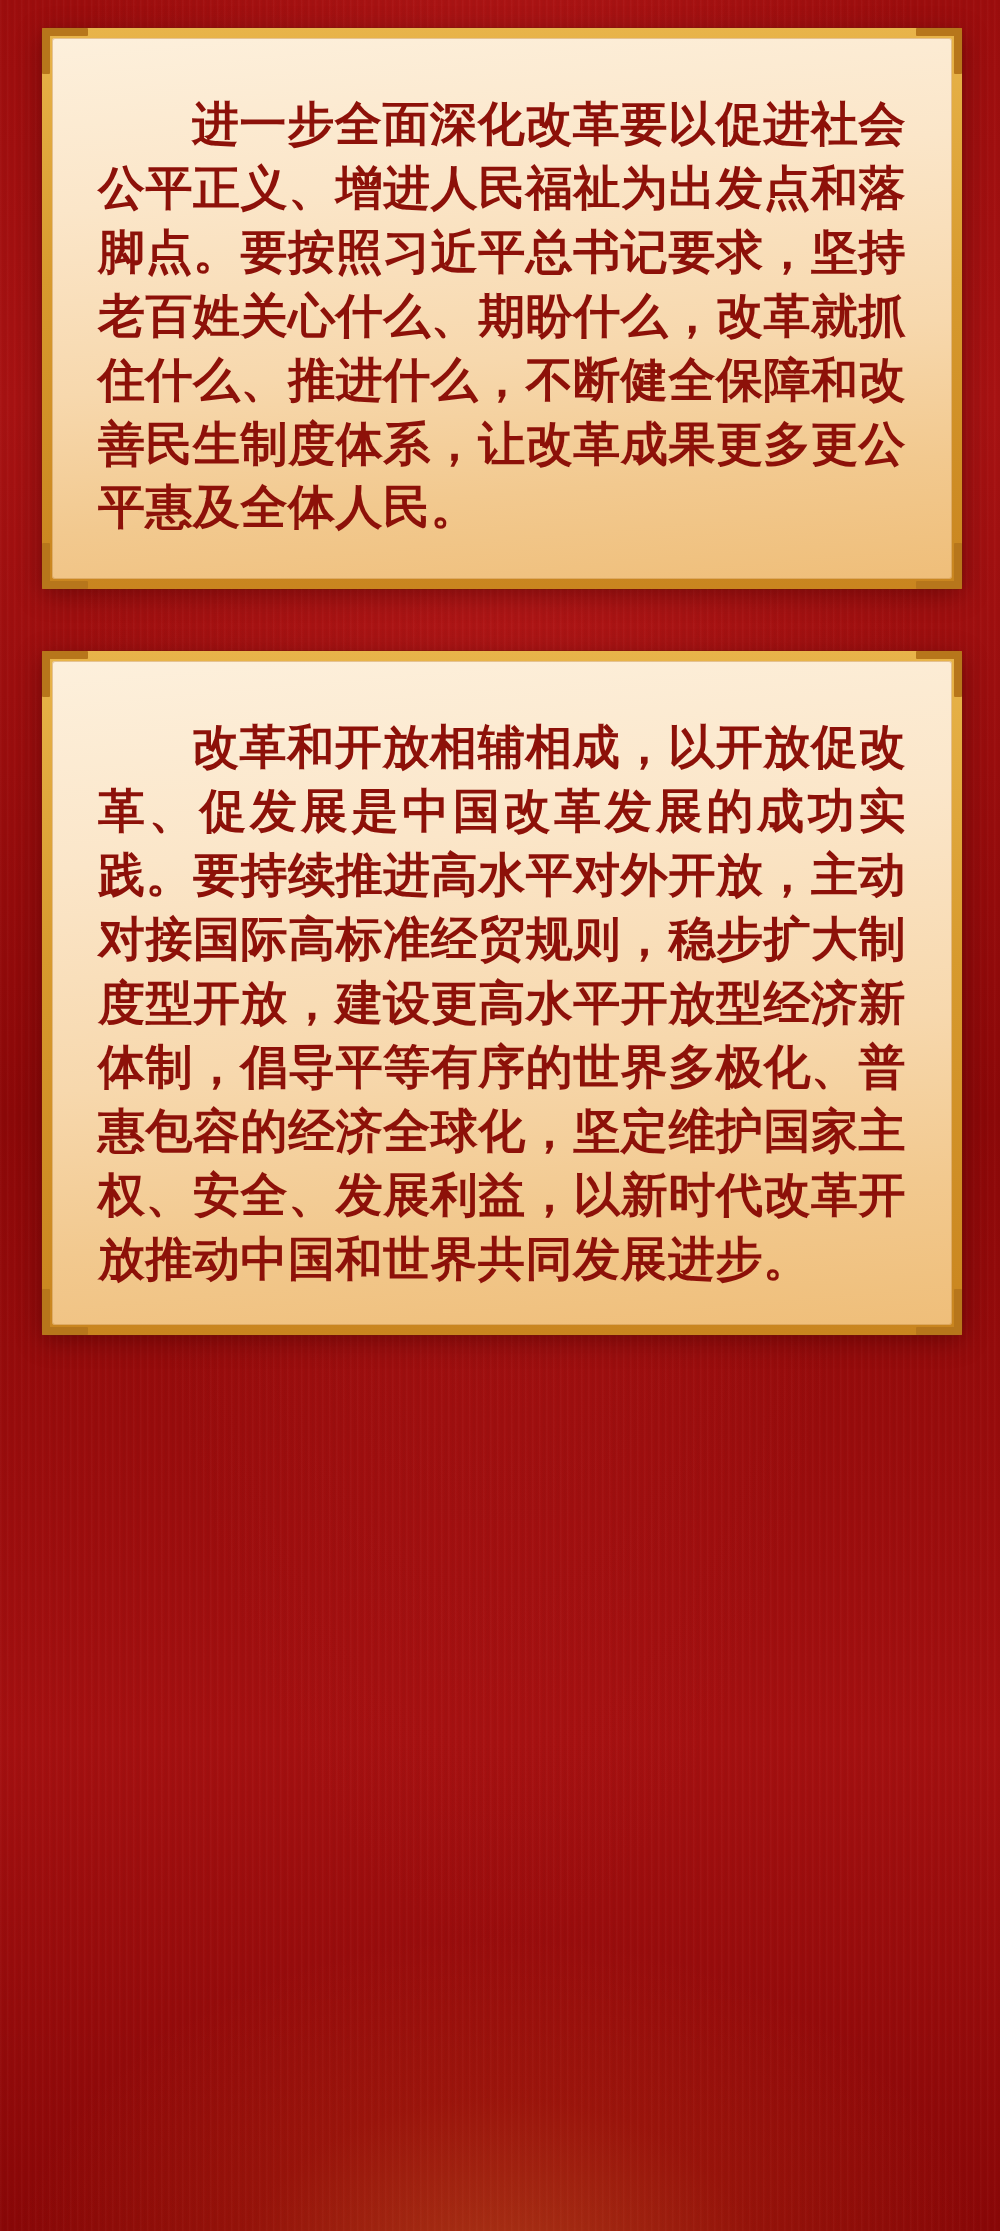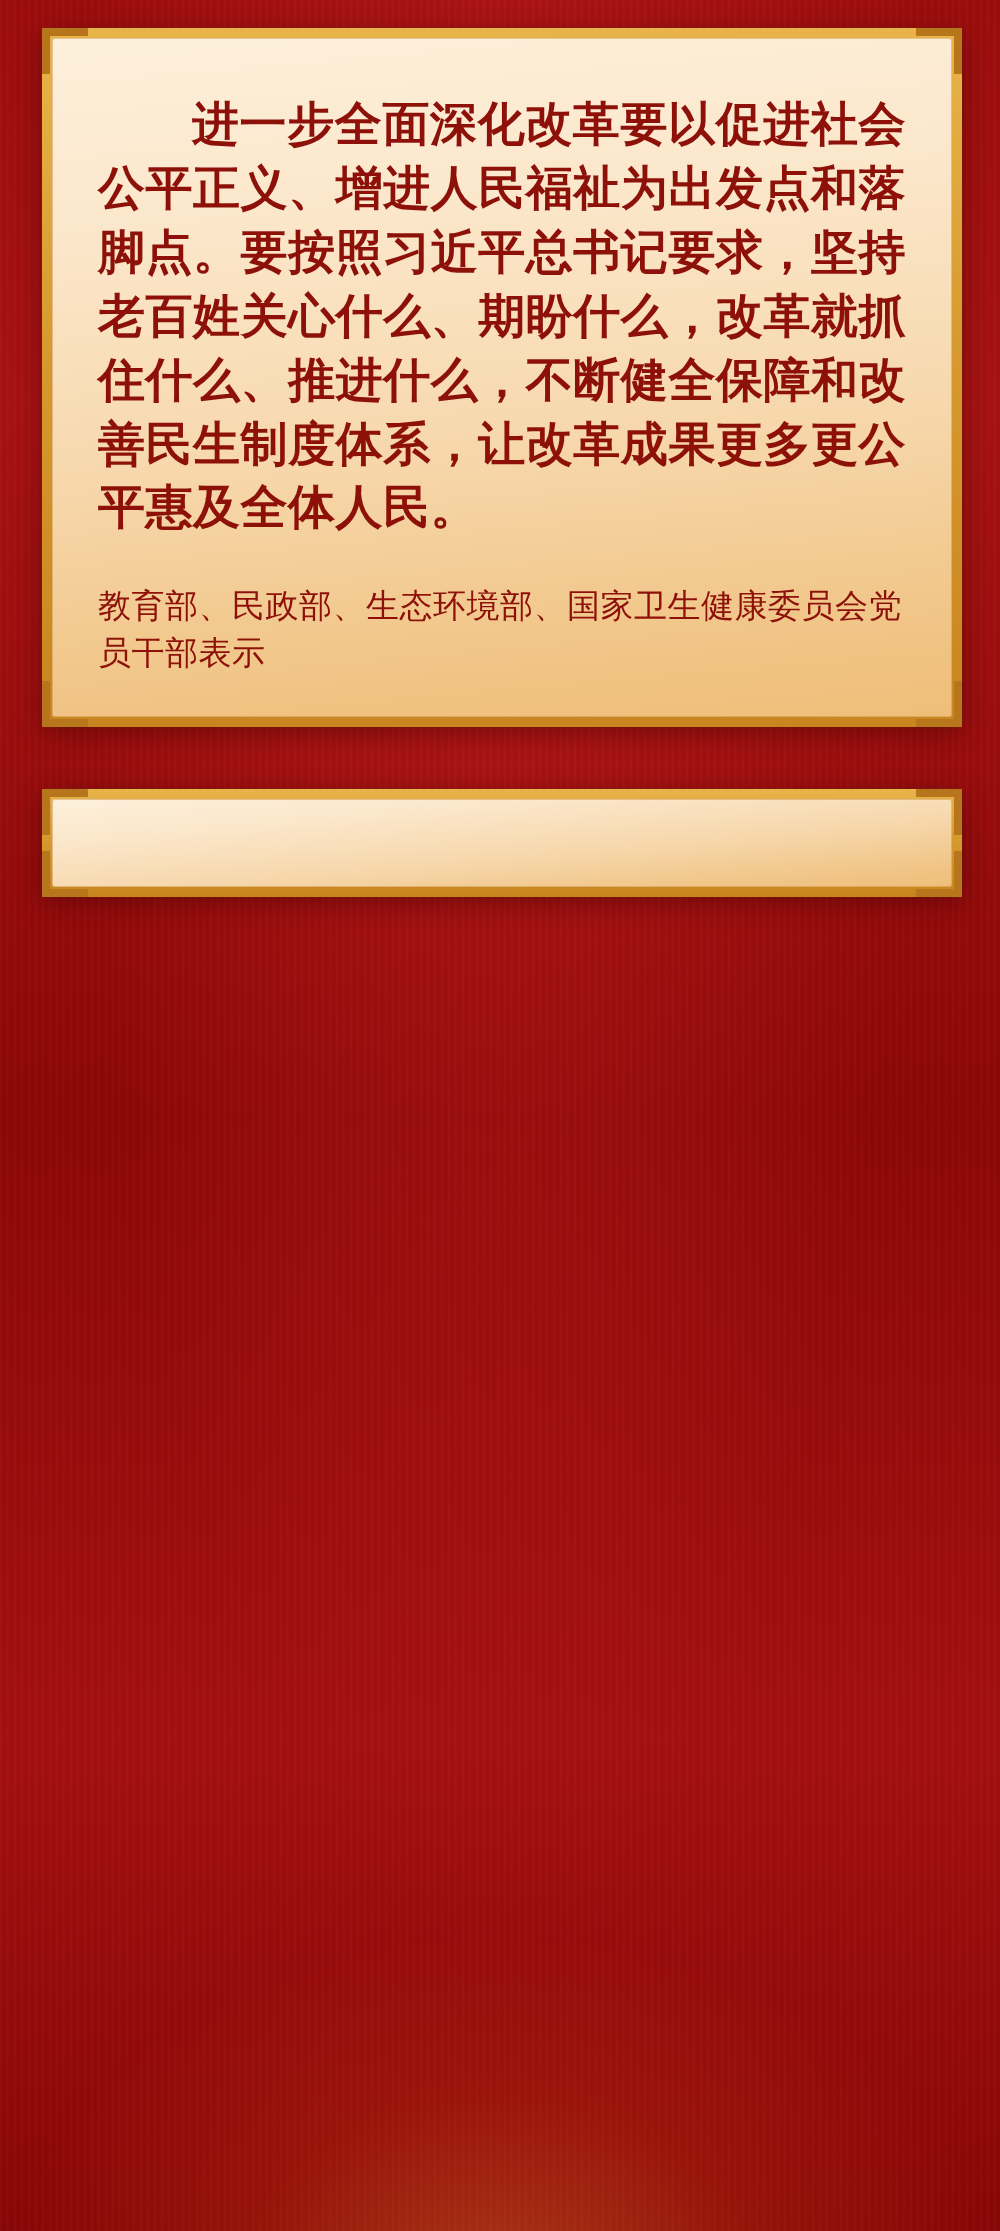--- a/index.html
+++ b/index.html
@@ -124,28 +124,28 @@
 
 <div class="page">
 
   <div class="card card-1">
     <span class="corner tl"></span>
     <span class="corner tr"></span>
     <span class="corner bl"></span>
     <span class="corner br"></span>
     <div class="card-inner">
       <p class="quote-text">进一步全面深化改革要以促进社会公平正义、增进人民福祉为出发点和落脚点。要按照习近平总书记要求，坚持老百姓关心什么、期盼什么，改革就抓住什么、推进什么，不断健全保障和改善民生制度体系，让改革成果更多更公平惠及全体人民。</p>
-      <p class="attribution">教育部、民政部、生态环境部、国家卫生健康委员会党员干部表示</p>
     </div>
   </div>
 
   <div class="card card-2">
     <span class="corner tl"></span>
     <span class="corner tr"></span>
     <span class="corner bl"></span>
     <span class="corner br"></span>
     <div class="card-inner">
+      <p class="quote-text">改革和开放相辅相成，以开放促改革、促发展是中国改革发展的成功实践。要持续推进高水平对外开放，主动对接国际高标准经贸规则，稳步扩大制度型开放，建设更高水平开放型经济新体制，倡导平等有序的世界多极化、普惠包容的经济全球化，坚定维护国家主权、安全、发展利益，以新时代改革开放推动中国和世界共同发展进步。</p>
     </div>
   </div>
 
 </div>
 
 <div class="bg-glow"></div>
 
 </body></html>

